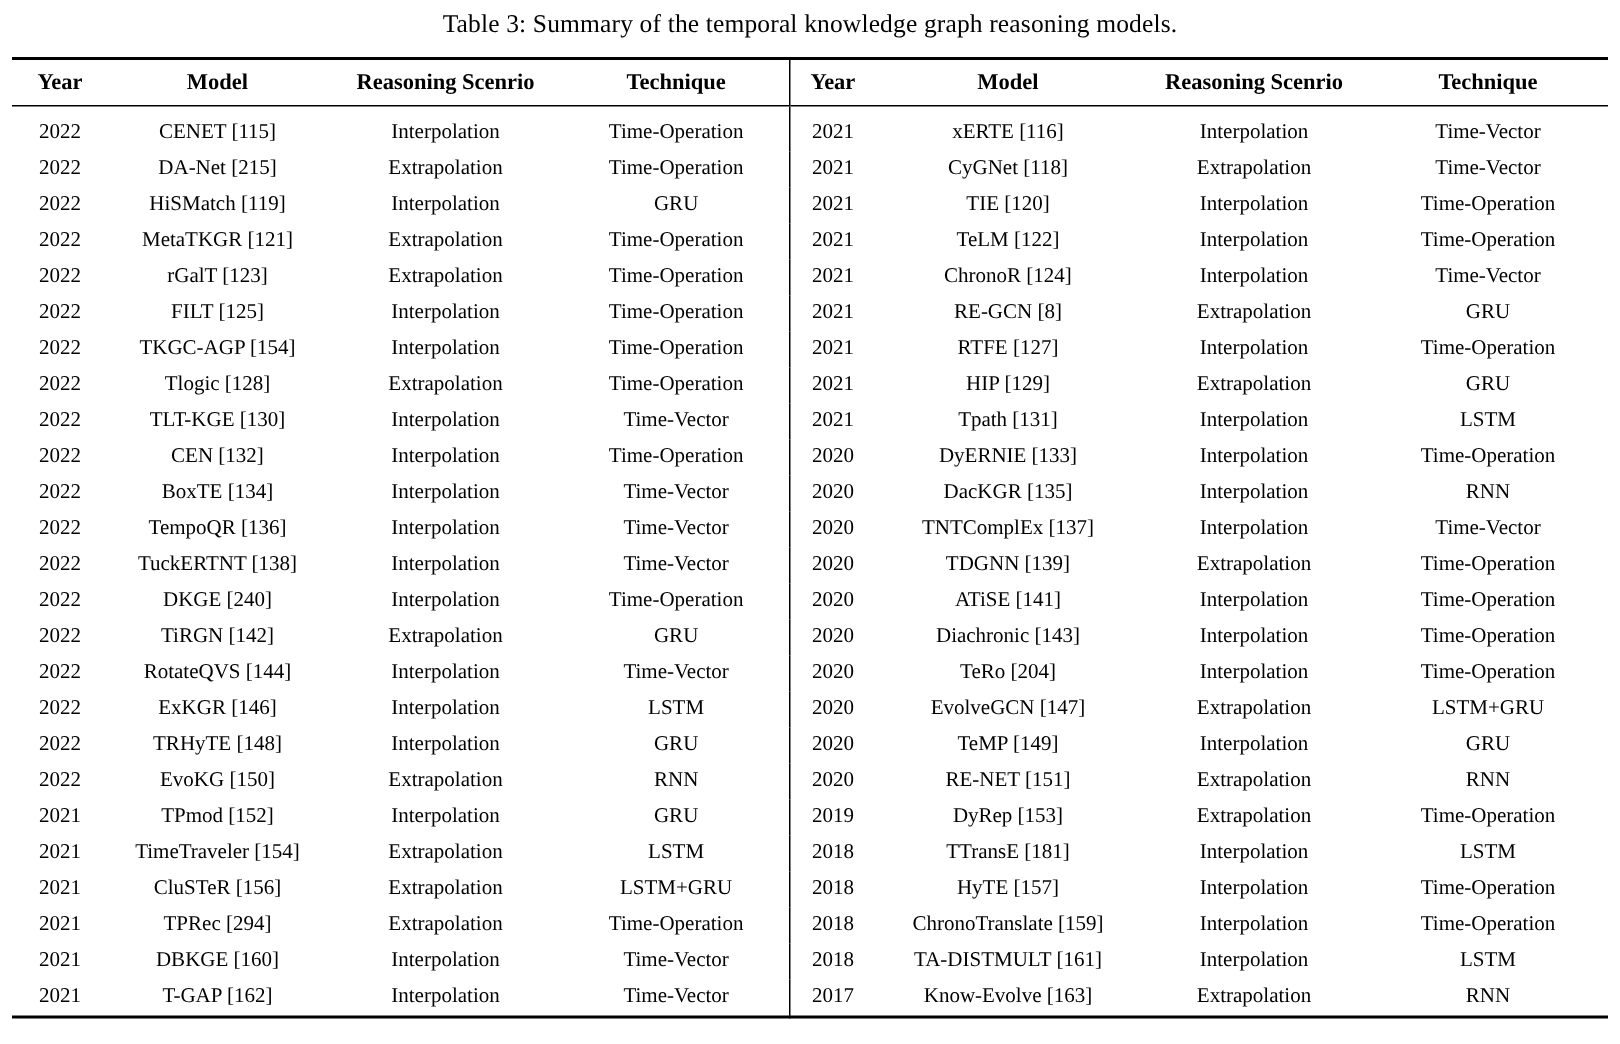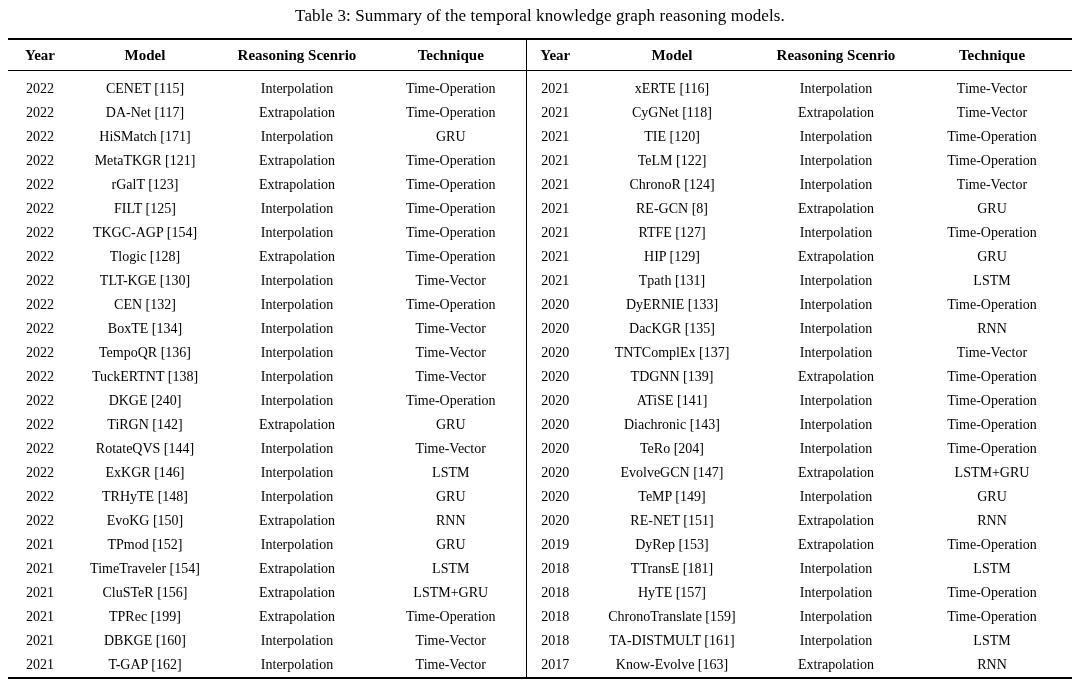--- a/index.html
+++ b/index.html
@@ -92,31 +92,31 @@
           <td>CENET [115]</td>
           <td>Interpolation</td>
           <td>Time-Operation</td>
           <td class="divider">2021</td>
           <td>xERTE [116]</td>
           <td>Interpolation</td>
           <td>Time-Vector</td>
         </tr>
         <tr>
           <td>2022</td>
-          <td>DA-Net [117]</td>
+          <td>DA-Net [215]</td>
           <td>Extrapolation</td>
           <td>Time-Operation</td>
           <td class="divider">2021</td>
           <td>CyGNet [118]</td>
           <td>Extrapolation</td>
           <td>Time-Vector</td>
         </tr>
         <tr>
           <td>2022</td>
-          <td>HiSMatch [171]</td>
+          <td>HiSMatch [119]</td>
           <td>Interpolation</td>
           <td>GRU</td>
           <td class="divider">2021</td>
           <td>TIE [120]</td>
           <td>Interpolation</td>
           <td>Time-Operation</td>
         </tr>
         <tr>
           <td>2022</td>
           <td>MetaTKGR [121]</td>
@@ -302,21 +302,21 @@
           <td>CluSTeR [156]</td>
           <td>Extrapolation</td>
           <td>LSTM+GRU</td>
           <td class="divider">2018</td>
           <td>HyTE [157]</td>
           <td>Interpolation</td>
           <td>Time-Operation</td>
         </tr>
         <tr>
           <td>2021</td>
-          <td>TPRec [199]</td>
+          <td>TPRec [294]</td>
           <td>Extrapolation</td>
           <td>Time-Operation</td>
           <td class="divider">2018</td>
           <td>ChronoTranslate [159]</td>
           <td>Interpolation</td>
           <td>Time-Operation</td>
         </tr>
         <tr>
           <td>2021</td>
           <td>DBKGE [160]</td>

